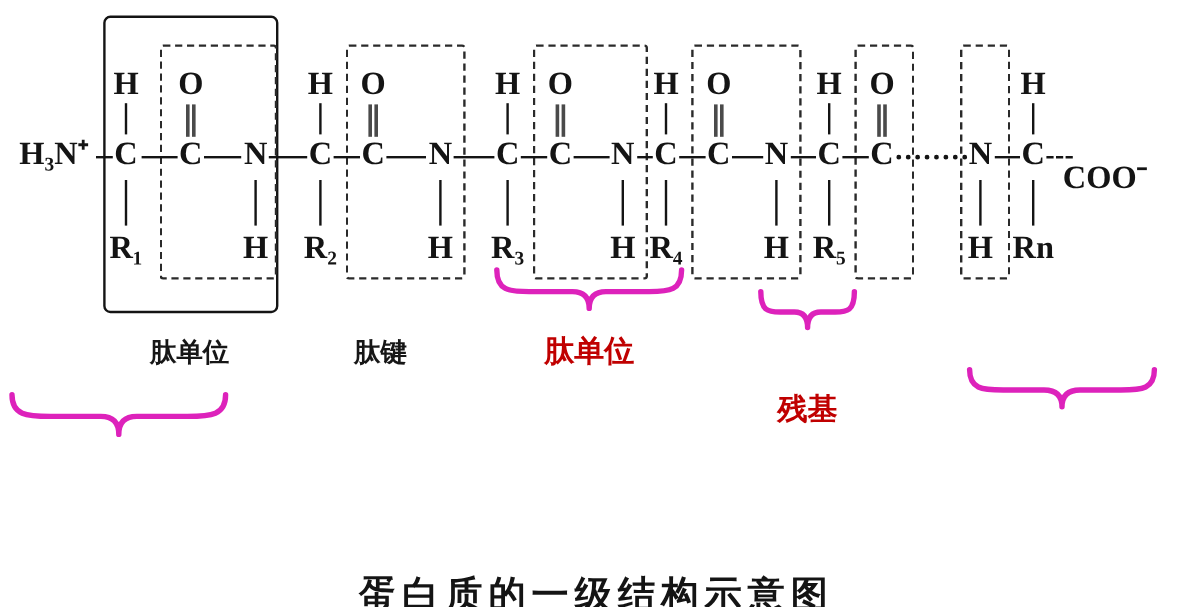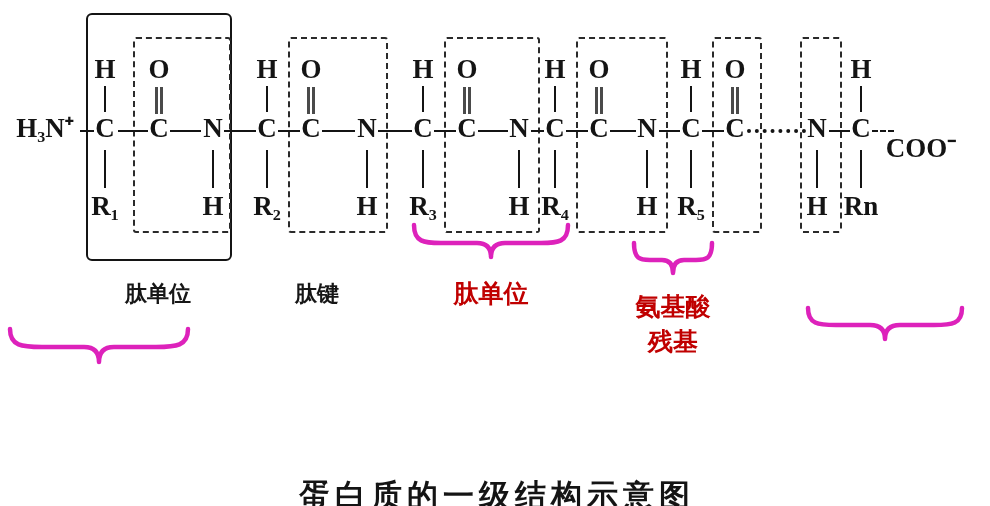--- a/index.html
+++ b/index.html
@@ -131,18 +131,17 @@
   <svg class="overlay" width="990" height="506" viewBox="0 0 990 506">
     <path d="M 414 225 C 414 242 424 243 441 243 L 477 243 Q 491 243 491 257 Q 491 243 505 243 L 541 243 C 558 243 568 242 568 225" fill="none" stroke-width="4.5" stroke-linecap="round" stroke-linejoin="round" stroke="#dd22bb"></path>
     <path d="M 634 243 C 634 259 640 260 650 260 L 662 260 Q 673 260 673 273 Q 673 260 684 260 L 696 260 C 706 260 712 259 712 243" fill="none" stroke-width="4.5" stroke-linecap="round" stroke-linejoin="round" stroke="#dd22bb"></path>
     <path d="M 10 329 C 10 346 22 347 42 347 L 84 347 Q 99 347 99 362 Q 99 347 114 347 L 156 347 C 176 347 188 346 188 329" fill="none" stroke-width="4.5" stroke-linecap="round" stroke-linejoin="round" stroke="#dd22bb"></path>
     <path d="M 808 308 C 808 324 818 325 836 325 L 870 325 Q 885 325 885 339 Q 885 325 900 325 L 934 325 C 952 325 962 324 962 308" fill="none" stroke-width="4.5" stroke-linecap="round" stroke-linejoin="round" stroke="#dd22bb"></path>
   </svg>
 
   <div class="cn-label black-label" style="left:158px; top:281px;">肽单位</div>
   <div class="cn-label black-label" style="left:317px; top:281px;">肽键</div>
   <div class="cn-label red-label" style="left:491px; top:279px;">肽单位</div>
-  <div class="cn-label red-label" style="left:673px; top:292px;">氨基酸</div>
   <div class="cn-label red-label" style="left:673px; top:327px;">残基</div>
 
   <div class="title" style="left:497px; top:459px;">蛋白质的一级结构示意图</div>
 
 </div>
 
 </body></html>

